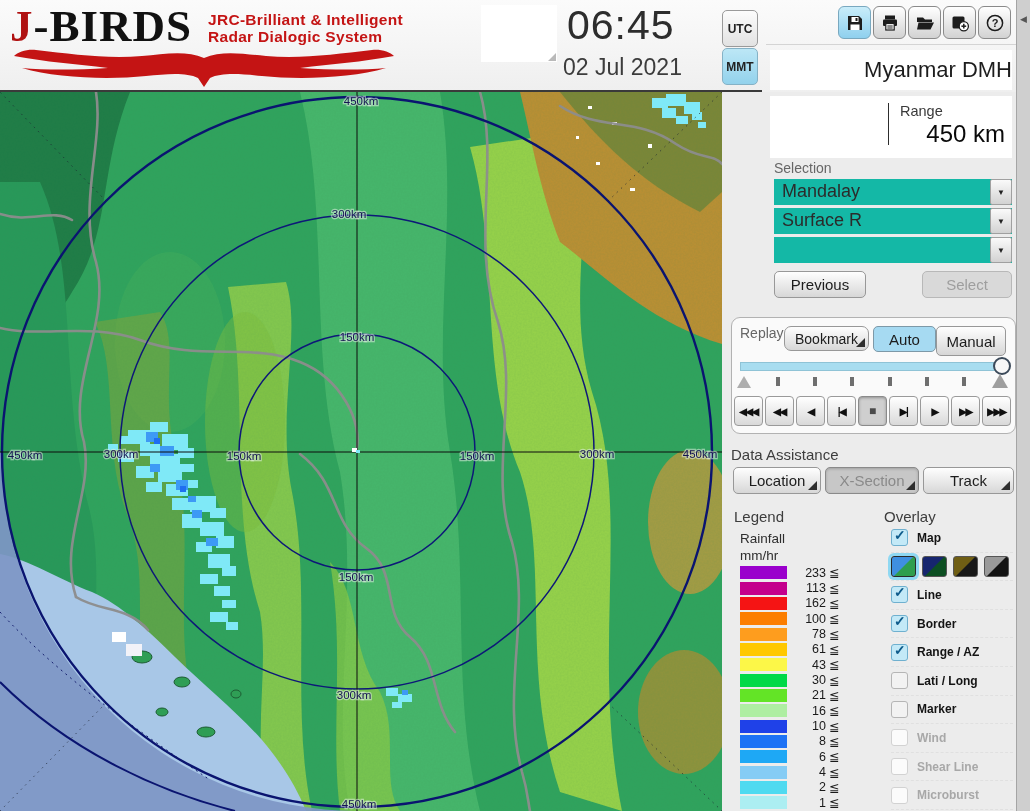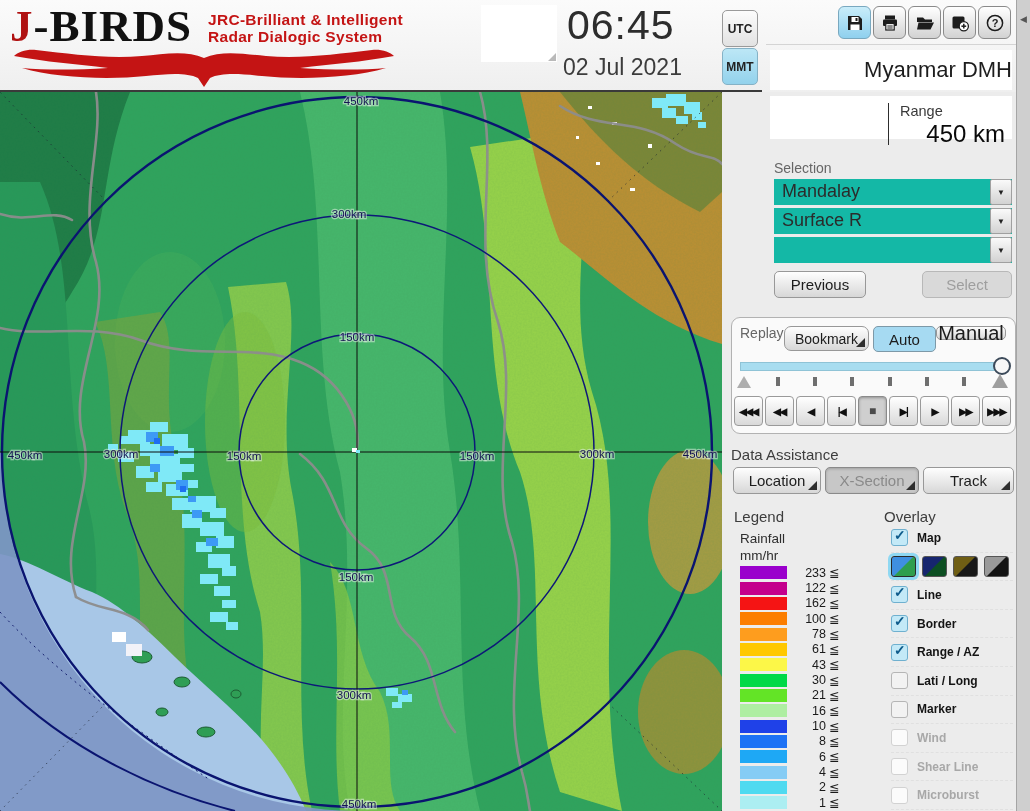--- a/index.html
+++ b/index.html
@@ -56,21 +56,21 @@
                  border-radius:3px; cursor:grab; }
   #zoom-handle::after { content:""; position:absolute; left:6px; right:6px; top:7px;
                         border-top:1px solid #9a9a9a; border-bottom:1px solid #fff; }
 
   
   #panel { position:absolute; left:722px; top:92px; width:294px; height:719px; background:#ececec; }
   #right-strip { position:absolute; left:1016px; top:0; width:14px; height:811px;
                  background:#cfcfcf; border-left:1px solid #a5a5a5; }
   #right-strip span { display:block; margin:14px 0 0 3px; font-size:9px; color:#555; cursor:pointer; }
 
-  #range-box { position:absolute; left:770px; top:96px; width:242px; height:43px; background:#fff; }
+  #range-box { position:absolute; left:770px; top:96px; width:242px; height:62px; background:#fff; }
   #range-box .vline { position:absolute; left:118px; top:7px; width:1px; height:42px; background:#2d2d2d; }
   #range-label { position:absolute; left:130px; top:7px; font-size:14.5px; color:#3a3a3a; }
   #range-value { position:absolute; left:120px; top:24px; width:115px; text-align:right;
                  font-size:24px; color:#0a0a0a; }
 
   #selection-label { position:absolute; left:774px; top:160px; font-size:14px; color:#666; }
   .dropdown { position:absolute; left:774px; width:238px; height:26px; background:#14b8a6; cursor:pointer; }
   .dropdown .dd-text { display:block; padding:2px 0 0 8px; font-size:18px; color:#2b2b2b; }
   .dropdown .dd-btn { position:absolute; right:0; top:0; width:22px; height:26px;
                       background:linear-gradient(#fafafa,#d2d2d2); border:1px solid #a0a0a0;
@@ -88,21 +88,21 @@
   #btn-select   { left:922px; top:271px; width:90px; height:27px; }
 
   
   #replay-box { position:absolute; left:731px; top:317px; width:285px; height:117px;
                 background:#fafafa; border:1px solid #b2b2b2; border-radius:9px; }
   #replay-label { position:absolute; left:8px; top:7px; font-size:14px; color:#666; }
   .fold { position:absolute; right:3px; bottom:3px; width:0; height:0; border-style:solid;
           border-width:0 0 9px 9px; border-color:transparent transparent #2e2e2e transparent; }
   #btn-bookmark { left:52px; top:8px; width:85px; height:25px; border-radius:7px; font-size:14px; }
   #btn-auto   { left:141px; top:8px; width:63px; height:26px; background:#a6daf2; border-color:#7d99a8; font-size:15px; }
-  #btn-manual { left:204px; top:8px; width:70px; height:14px; font-size:20px; }
+  #btn-manual { left:204px; top:8px; width:70px; height:30px; font-size:15px; }
   #replay-track { position:absolute; left:8px; top:44px; width:268px; height:9px;
                   background:#a8ddf0; border:1px solid #8fc3d6; }
   #replay-handle { position:absolute; left:261px; top:39px; width:18px; height:18px; border-radius:50%;
                    background:#f7f7f7; border:2px solid #3c4a5a; cursor:grab; }
   .tri-marker { position:absolute; width:0; height:0; border-style:solid; }
   #tri-left  { left:5px;  top:58px; border-width:0 7px 12px 7px; border-color:transparent transparent #adadad transparent; }
   #tri-right { left:260px; top:56px; border-width:0 8px 14px 8px; border-color:transparent transparent #9e9e9e transparent; }
   .tick { position:absolute; top:59px; width:4px; height:9px; background:#6e6e6e; }
   #playback { position:absolute; left:2px; top:78px; width:281px; display:flex; gap:2px; }
   .pb-btn { width:29px; height:30px; border:1px solid #9a9a9a; border-radius:4px;
@@ -467,21 +467,21 @@
   <div id="legend-unit1">Rainfall</div>
   <div id="legend-unit2">mm/hr</div>
   <div id="legend-rows">
       <div class="legend-row">
         <span class="legend-swatch" style="background:#9a00cc"></span>
         <span class="legend-val">233</span>
         <span class="legend-leq">≦</span>
       </div>
       <div class="legend-row">
         <span class="legend-swatch" style="background:#c4008c"></span>
-        <span class="legend-val">122</span>
+        <span class="legend-val">113</span>
         <span class="legend-leq">≦</span>
       </div>
       <div class="legend-row">
         <span class="legend-swatch" style="background:#f51414"></span>
         <span class="legend-val">162</span>
         <span class="legend-leq">≦</span>
       </div>
       <div class="legend-row">
         <span class="legend-swatch" style="background:#fc7e00"></span>
         <span class="legend-val">100</span>

